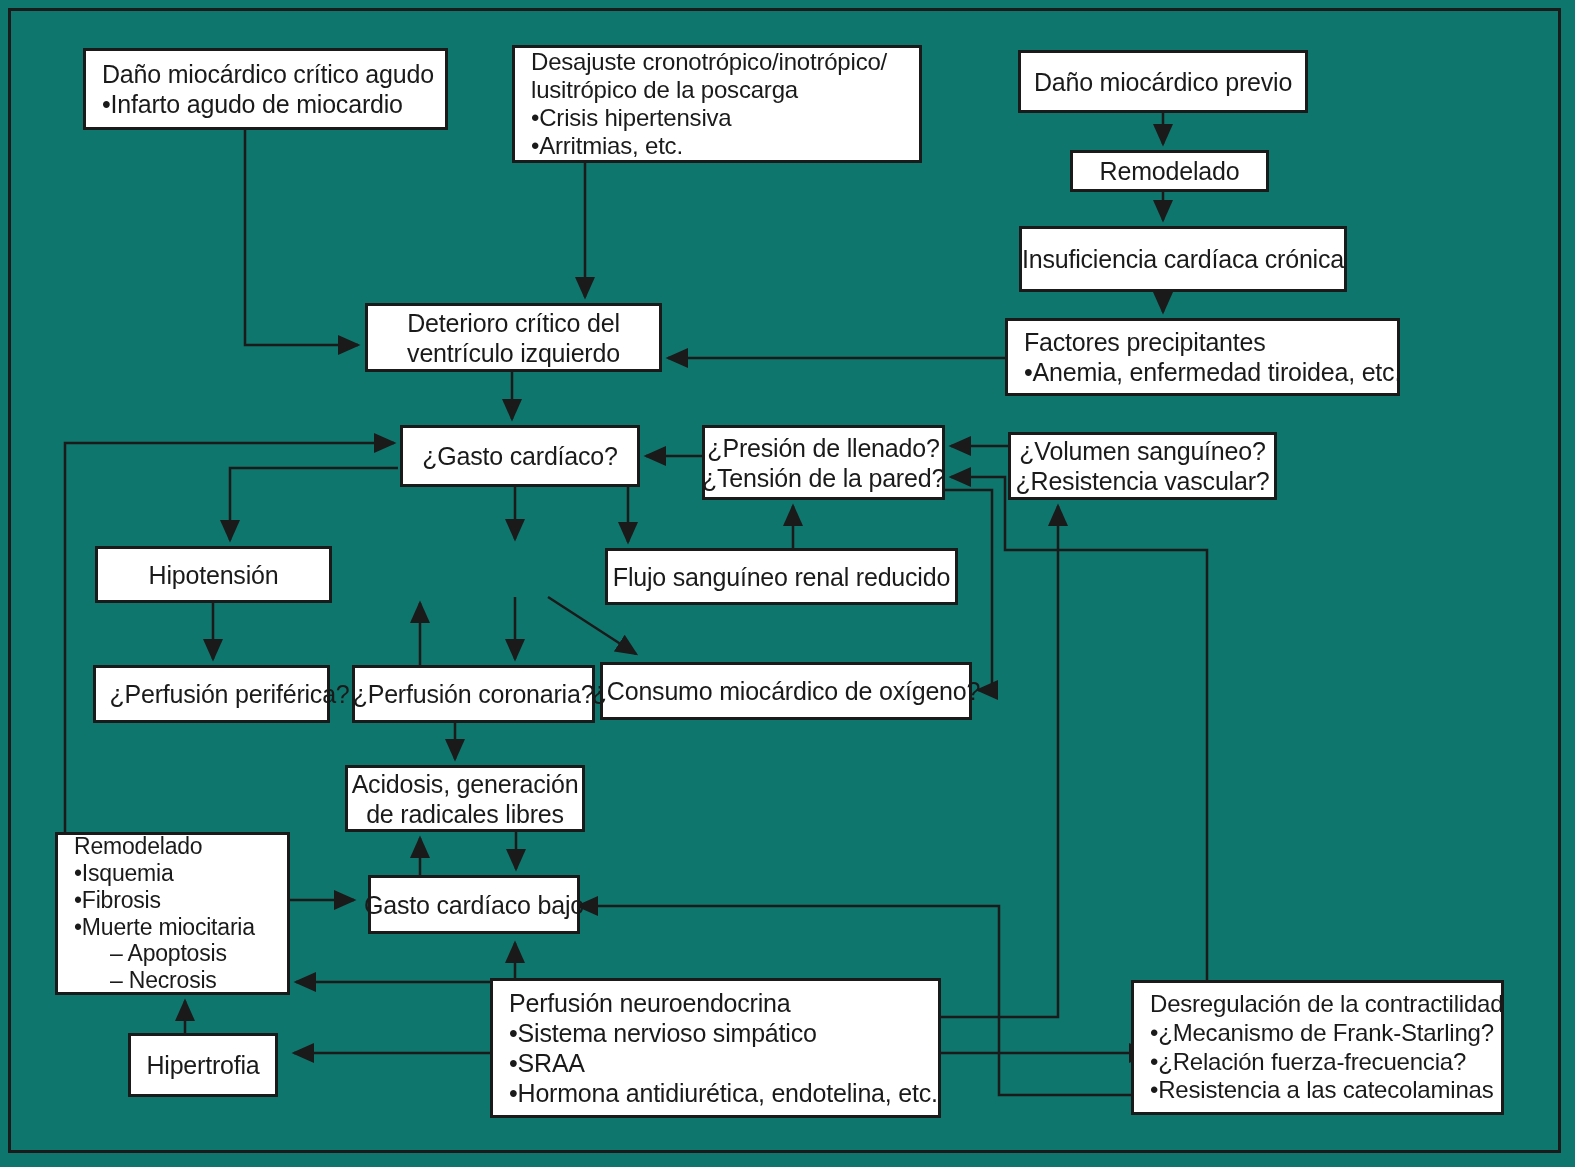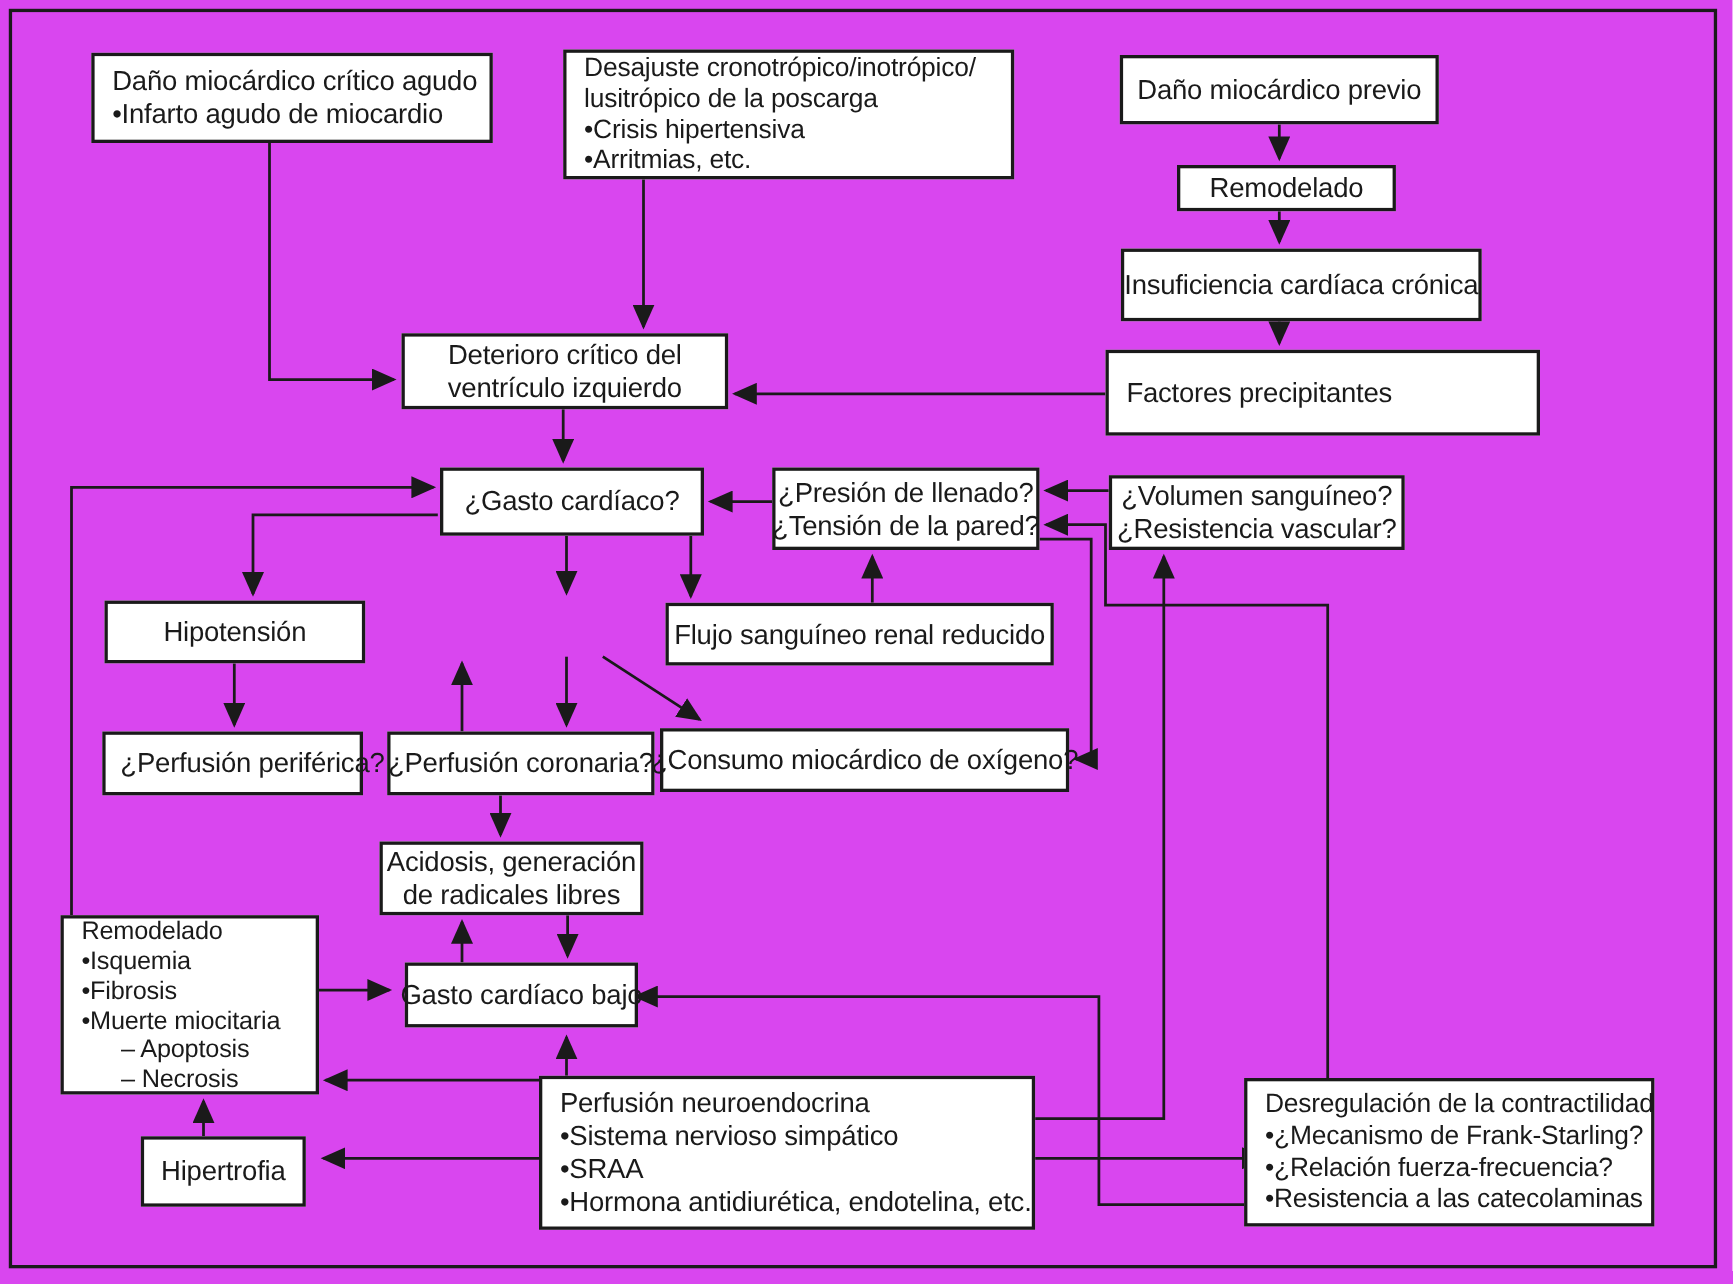--- a/index.html
+++ b/index.html
@@ -1,17 +1,17 @@
 <!DOCTYPE html>
 <html><head>
 <meta charset="utf-8">
 <style>
   html,body{margin:0;padding:0;background:#ffffff;}
   #canvas{
-    position:relative;width:1575px;height:1167px;background:#d946ef;
+    position:relative;width:1575px;height:1167px;background:#0f766e;
     font-family:"Liberation Sans","DejaVu Sans",sans-serif;color:#1a1a1a;overflow:hidden;
   }
   .frame{position:absolute;left:8px;top:8px;width:1553px;height:1145px;border:3px solid #1a1a1a;box-sizing:border-box;}
   svg.wires{position:absolute;left:0;top:0;width:1575px;height:1167px;}
   .node{
     position:absolute;background:#ffffff;border:3px solid #1a1a1a;box-sizing:border-box;
     display:flex;flex-direction:column;justify-content:center;
     font-size:25px;line-height:1.2;letter-spacing:-0.2px;
   }
   .center{align-items:center;text-align:center;}
@@ -87,20 +87,21 @@
   <div class="node center" style="left:1070px;top:150px;width:199px;height:42px;">
     <div class="ln">Remodelado</div>
   </div>
 
   <div class="node center" style="left:1019px;top:226px;width:328px;height:66px;">
     <div class="ln">Insuficiencia cardíaca crónica</div>
   </div>
 
   <div class="node leftal" style="left:1005px;top:318px;width:395px;height:78px;">
     <div class="ln">Factores precipitantes</div>
+    <div class="ln">•Anemia, enfermedad tiroidea, etc.</div>
   </div>
 
   <div class="node center" style="left:365px;top:303px;width:297px;height:69px;">
     <div class="ln">Deterioro crítico del</div>
     <div class="ln">ventrículo izquierdo</div>
   </div>
 
   <div class="node center" style="left:400px;top:425px;width:240px;height:62px;">
     <div class="ln">¿Gasto cardíaco?</div>
   </div>

